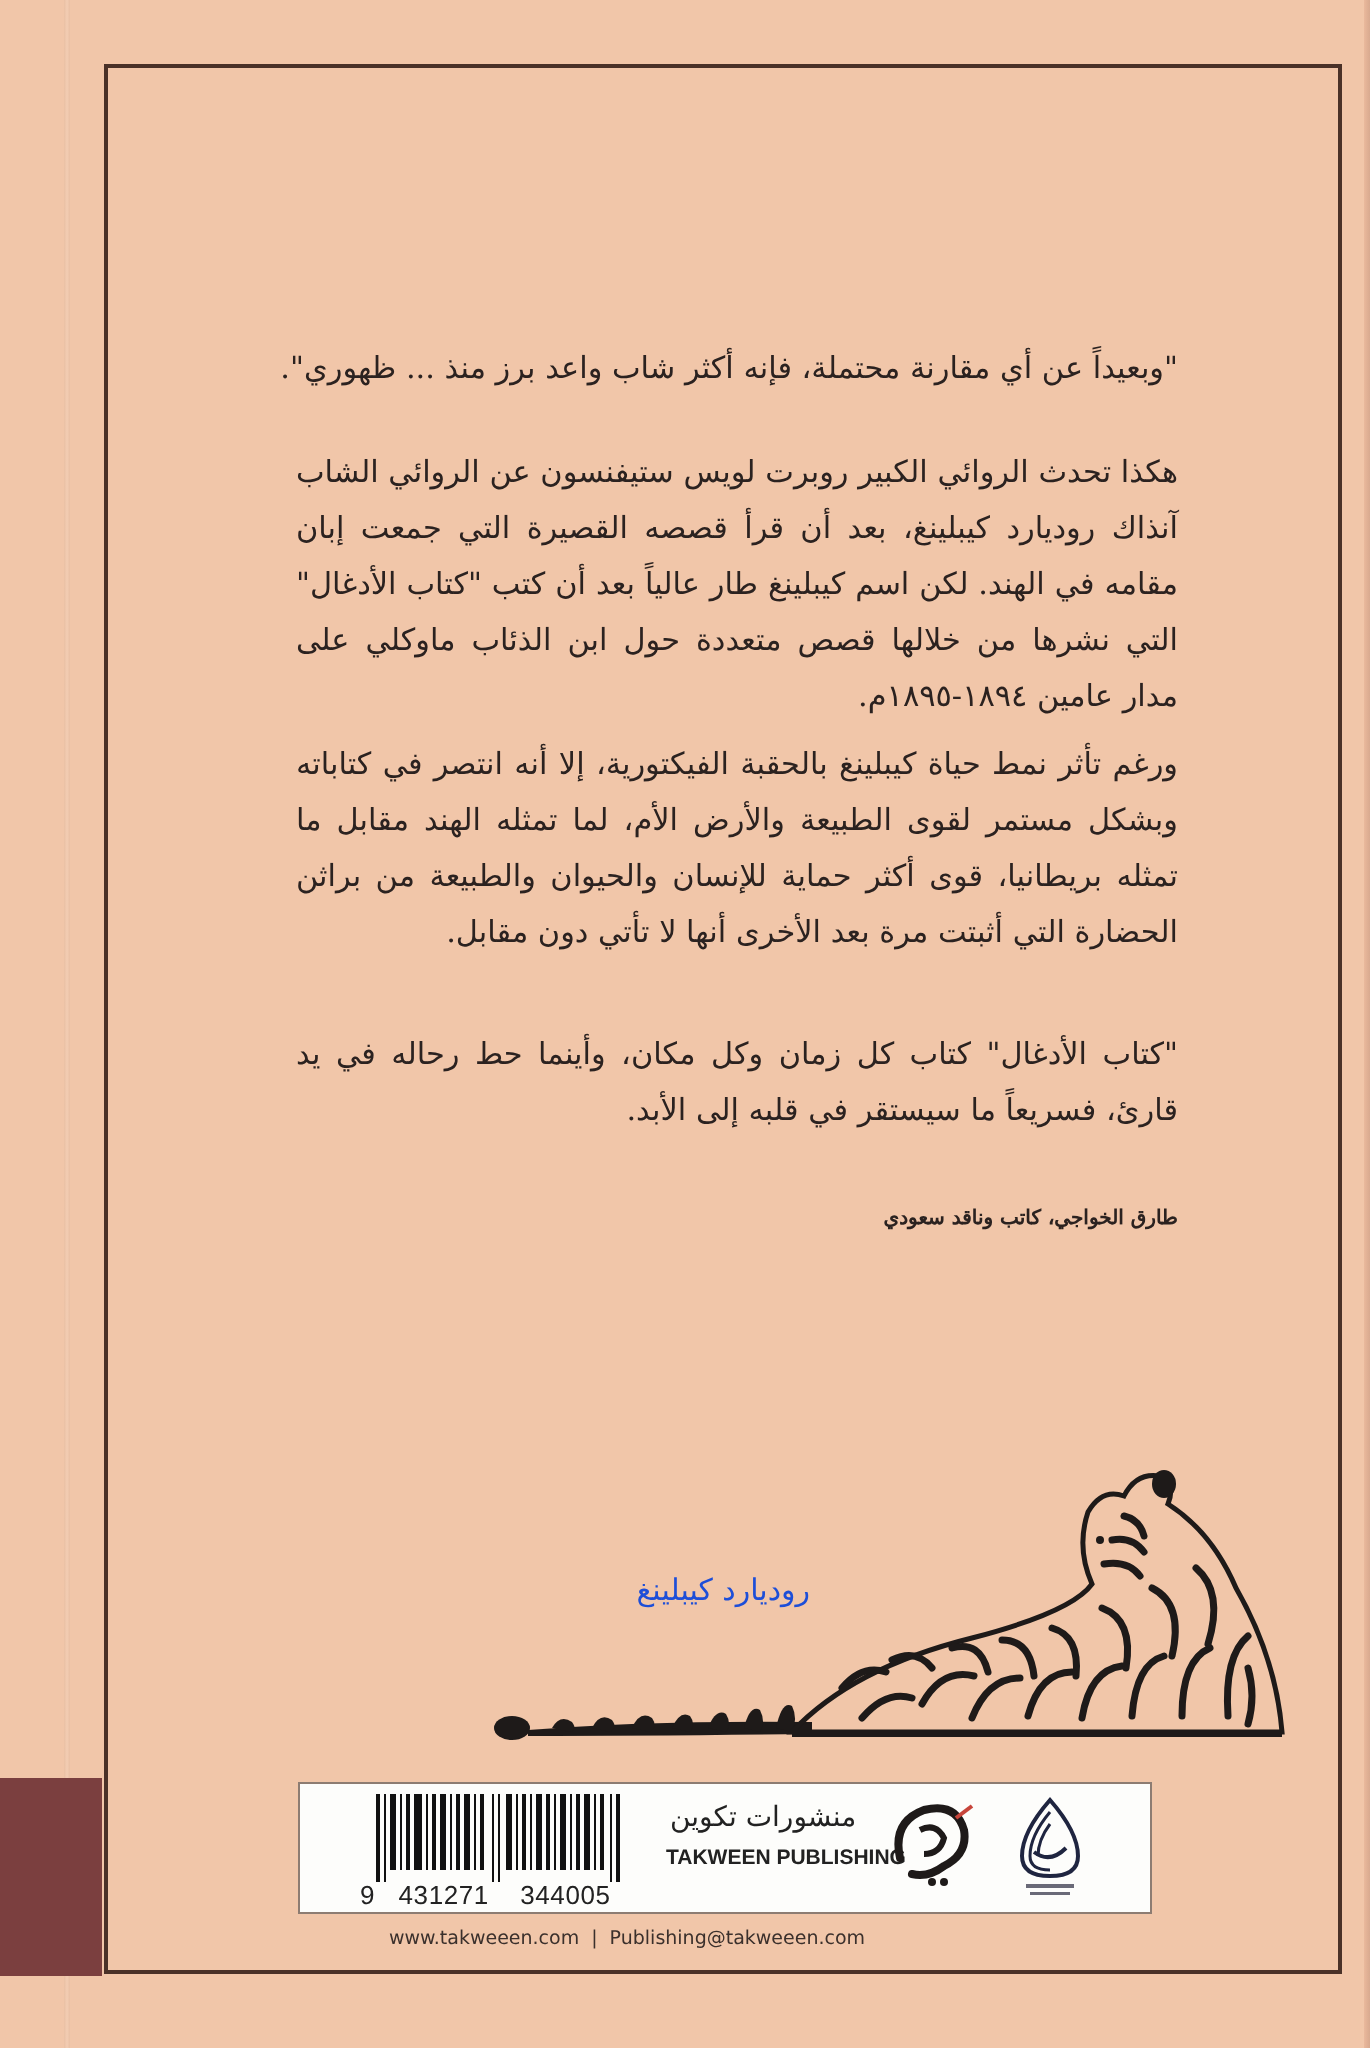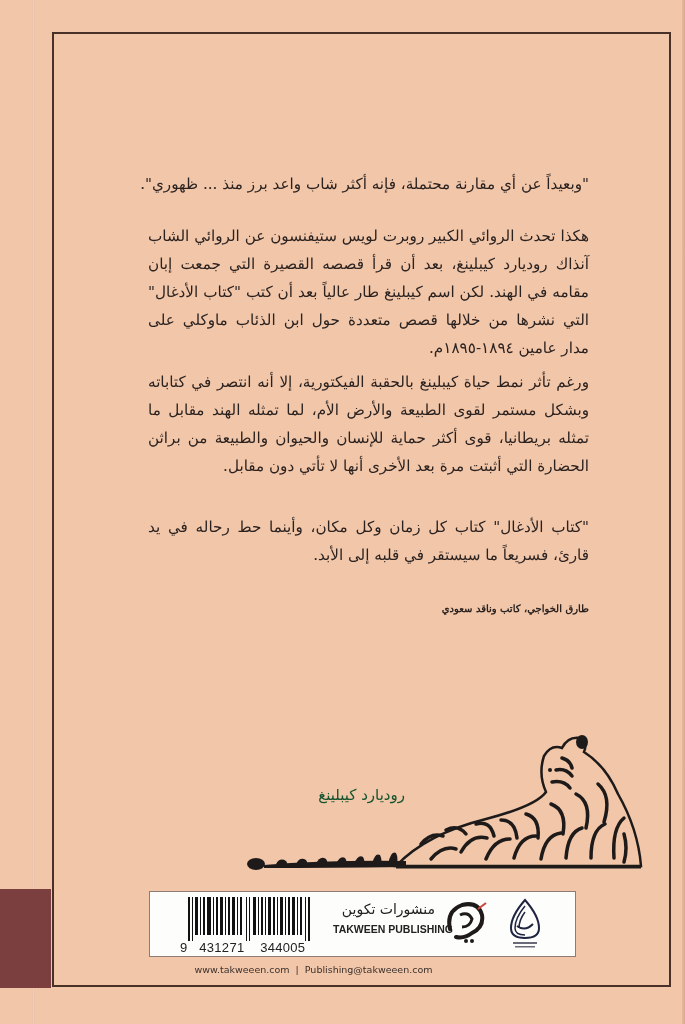--- a/index.html
+++ b/index.html
@@ -34,38 +34,38 @@
   .para { left: 107px; right: 96px; margin-left: 41px; }
   .p1 { top: 222px; }
   .p2 { top: 368px; }
   .p3 { top: 513px; }
   .signature {
     position: absolute; right: 96px; top: 603px; direction: rtl;
     font-weight: bold; font-size: 10px; color: #2b2220;
   }
   .cover-title-block {
     position: absolute; left: 243px; top: 785px; width: 162px; direction: rtl;
-    text-align: right; font-family: "DejaVu Sans", sans-serif; color: #14532d;
+    text-align: right; font-family: "DejaVu Sans", sans-serif; color: #1d4ed8;
   }
   .cover-author { font-size: 15px; line-height: 20px; }
   .cover-title { font-size: 19px; font-weight: bold; line-height: 24px; }
   .tiger {
     position: absolute; left: 246px; top: 734px; width: 398px; height: 142px;
   }
   .barcode-box {
     position: absolute; left: 149px; top: 891px; width: 427px; height: 66px;
     background: #fdfdfb; border: 1px solid #8d7c72; box-sizing: border-box;
   }
   .barcode { position: absolute; left: 38px; top: 5px; width: 122px; height: 44px; }
   .barcode-digits {
     position: absolute; left: 30px; top: 48px; font-family: "Liberation Sans", sans-serif;
     font-size: 13px; color: #222; letter-spacing: 0.3px; white-space: pre;
   }
   .publisher-ar {
-    position: absolute; left: 185px; top: 9px; width: 100px; text-align: right; direction: rtl;
+    position: absolute; left: 185px; top: 9px; width: 100px; text-align: left; direction: rtl;
     font-family: "DejaVu Sans", sans-serif; font-size: 14px; color: #222; letter-spacing: 1px;
   }
   .publisher-en {
     position: absolute; left: 183px; top: 31px; font-family: "Liberation Sans", sans-serif;
     font-size: 10.5px; font-weight: bold; color: #222;
   }
   .takween-logo { position: absolute; left: 292px; top: 7px; width: 46px; height: 46px; }
   .rafidain-logo { position: absolute; left: 355px; top: 6px; width: 40px; height: 52px; }
   .footer-links {
     position: absolute; left: 0; width: 627px; top: 964px; text-align: center;

